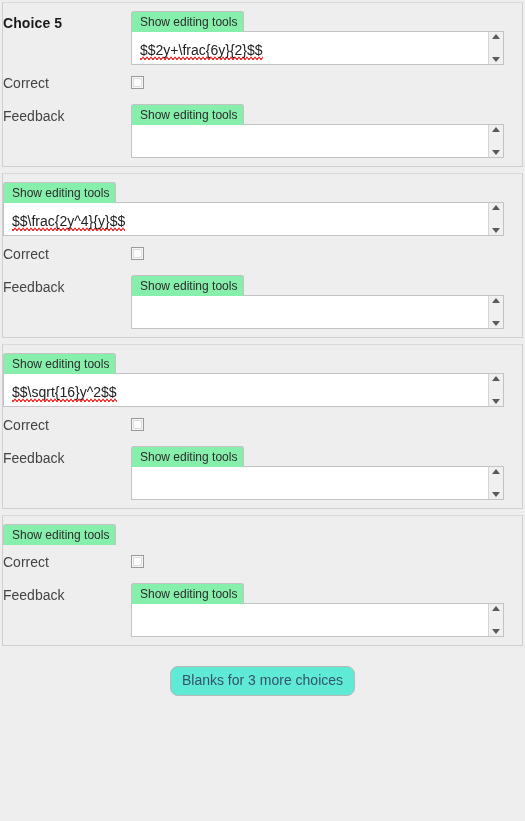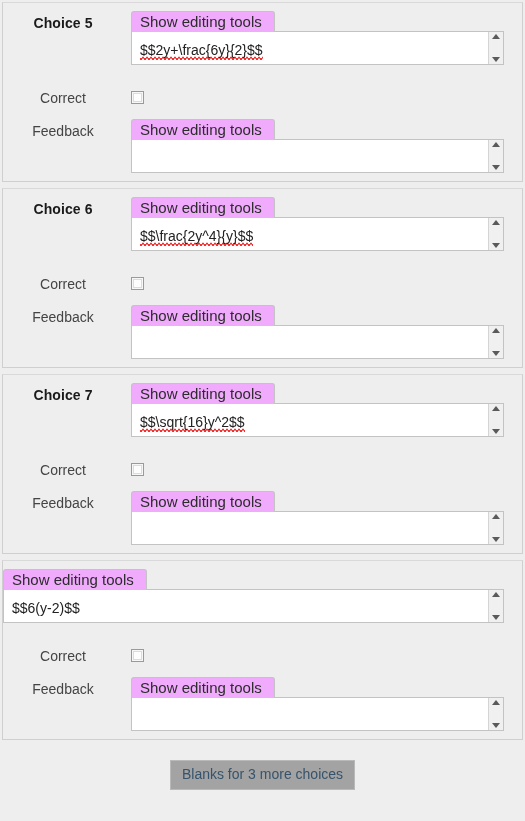--- a/index.html
+++ b/index.html
@@ -37,21 +37,21 @@
   .choice-panel:first-of-type { margin-top: 2px; }
 
   .row {
     display: flex;
     align-items: flex-start;
   }
 
   .label-col {
     width: 128px;
     min-width: 128px;
-    text-align: center;
+    text-align: left;
     padding-right: 8px;
     box-sizing: border-box;
   }
 
   .label-choice {
     font-weight: bold;
     font-size: 14px;
     color: #1a1a1a;
     line-height: 20px;
     padding-top: 2px;
@@ -66,28 +66,28 @@
   }
 
   .field-col {
     flex: 1 1 auto;
     min-width: 0;
   }
 
   
   .editor-tab {
     display: inline-block;
-    font-size: 15px;
+    font-size: 12px;
     line-height: 12px;
     color: #2c2c2c;
-    background: #f0abfc;
+    background: #86efac;
     border: 1px solid #c3c3c3;
     border-bottom: none;
     border-radius: 3px 3px 0 0;
-    padding: 4px 12px 4px 8px;
+    padding: 4px 6px 4px 8px;
     position: relative;
     z-index: 2;
     margin-bottom: -1px;
     white-space: nowrap;
     cursor: pointer;
   }
 
   
   .ta-wrap {
     position: relative;
@@ -137,21 +137,21 @@
   .arrow {
     width: 0;
     height: 0;
     border-left: 4px solid transparent;
     border-right: 4px solid transparent;
   }
   .arrow.up { border-bottom: 5px solid #5a5a5a; }
   .arrow.down { border-top: 5px solid #5a5a5a; }
 
   
-  .cb-row { margin-top: 24px; margin-bottom: 2px; }
+  .cb-row { margin-top: 9px; margin-bottom: 2px; }
   .checkbox {
     width: 13px;
     height: 13px;
     box-sizing: border-box;
     border: 1px solid #9a9a9a;
     background: #f7f7f7;
     display: inline-block;
     position: relative;
     margin-top: 2px;
     cursor: pointer;
@@ -169,23 +169,23 @@
 
   
   .bottom-bar {
     text-align: center;
     padding-top: 14px;
   }
   .more-choices-btn {
     display: inline-block;
     font-size: 14px;
     color: #36536b;
-    background: #a3a3a3;
+    background: #5eead4;
     border: 1px solid #b9b9b9;
-    border-radius: 0;
+    border-radius: 8px;
     padding: 5px 11px 6px 11px;
     line-height: 17px;
     cursor: pointer;
     font-family: "Liberation Sans", sans-serif;
   }
 </style>
 </head>
 <body>
 
 <div class="page">
@@ -228,23 +228,20 @@
             <span class="arrow up"></span>
             <span class="arrow down"></span>
           </div>
         </div>
       </div>
     </div>
   </div>
 
   <div class="choice-panel">
     <div class="row">
-      <div class="label-col">
-        <div class="label-choice">Choice 6</div>
-      </div>
       <div class="field-col">
         <div class="editor-tab">Show editing tools</div>
         <div class="ta-wrap">
           <div class="ta-text"><span class="sp">$$\frac{2y^4}{y}$$</span></div>
           <div class="ta-scroll">
             <span class="arrow up"></span>
             <span class="arrow down"></span>
           </div>
         </div>
       </div>
@@ -271,23 +268,20 @@
             <span class="arrow up"></span>
             <span class="arrow down"></span>
           </div>
         </div>
       </div>
     </div>
   </div>
 
   <div class="choice-panel">
     <div class="row">
-      <div class="label-col">
-        <div class="label-choice">Choice 7</div>
-      </div>
       <div class="field-col">
         <div class="editor-tab">Show editing tools</div>
         <div class="ta-wrap">
           <div class="ta-text"><span class="sp">$$\sqrt{16}y^2$$</span></div>
           <div class="ta-scroll">
             <span class="arrow up"></span>
             <span class="arrow down"></span>
           </div>
         </div>
       </div>
@@ -316,27 +310,20 @@
           </div>
         </div>
       </div>
     </div>
   </div>
 
   <div class="choice-panel">
     <div class="row">
       <div class="field-col">
         <div class="editor-tab">Show editing tools</div>
-        <div class="ta-wrap">
-          <div class="ta-text">$$6(y-2)$$</div>
-          <div class="ta-scroll">
-            <span class="arrow up"></span>
-            <span class="arrow down"></span>
-          </div>
-        </div>
       </div>
     </div>
 
     <div class="row cb-row">
       <div class="label-col">
         <span class="label-plain">Correct</span>
       </div>
       <div class="field-col">
         <span class="checkbox"></span>
       </div>

